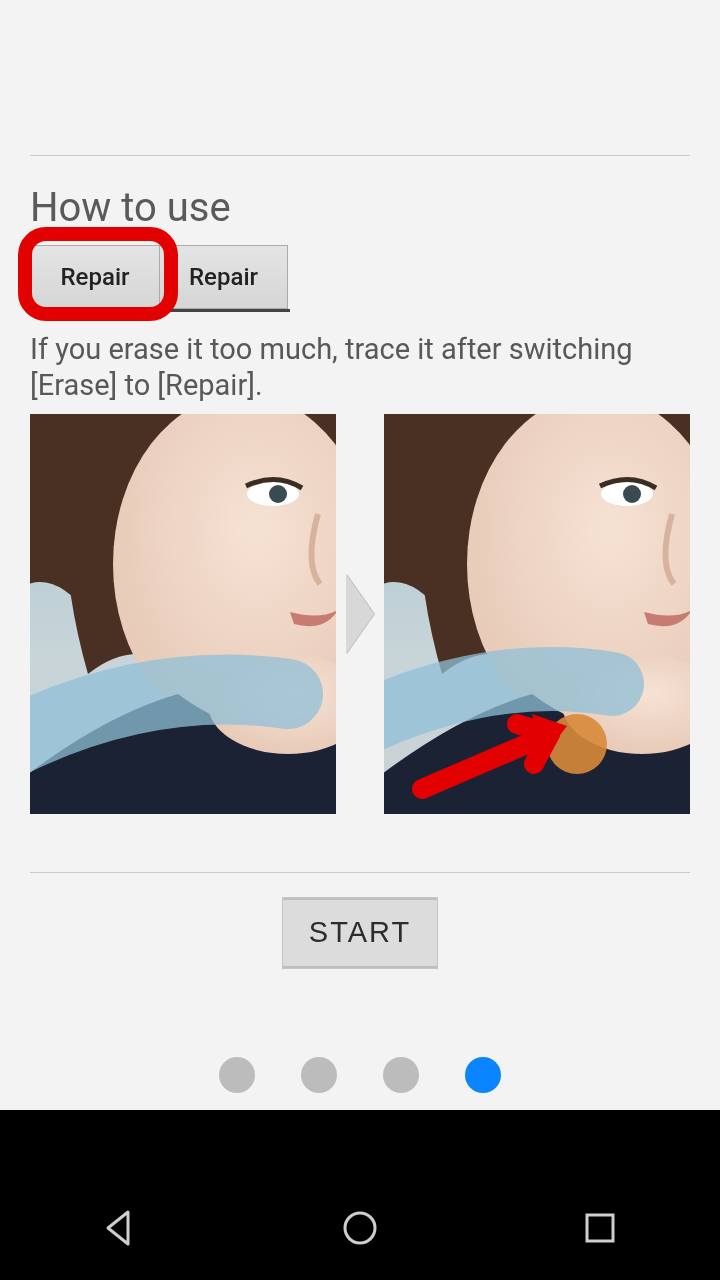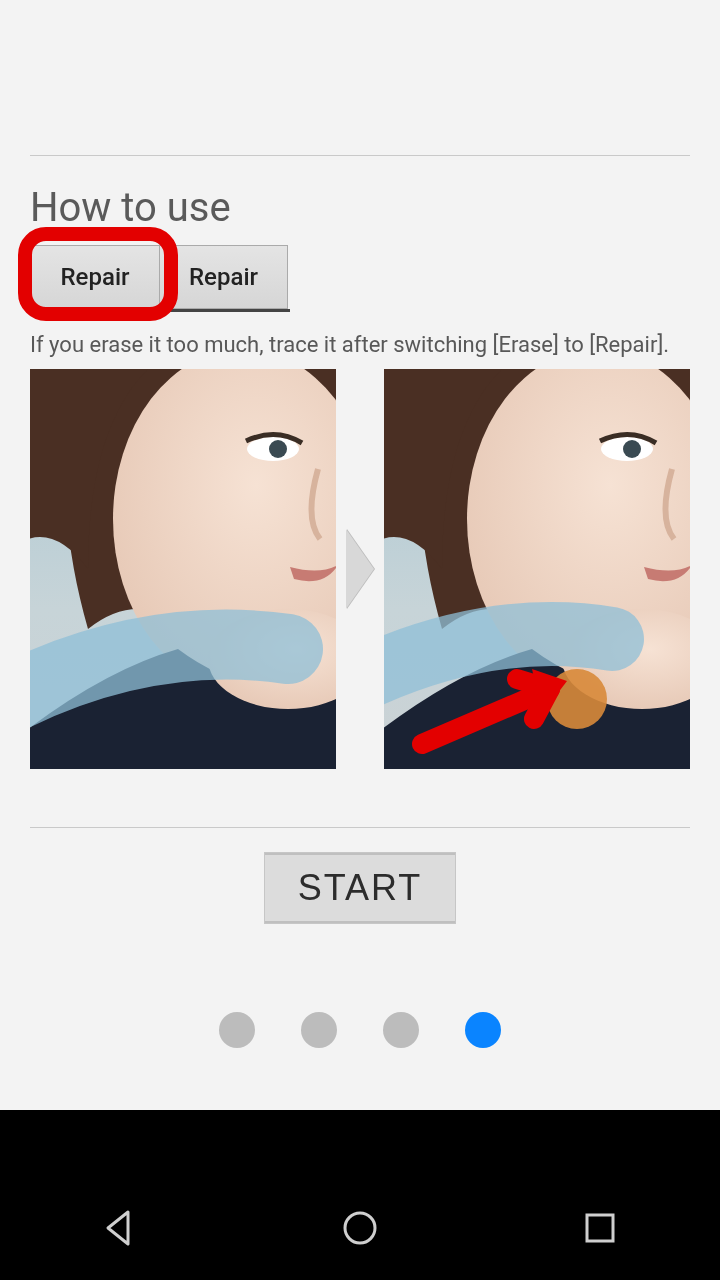--- a/index.html
+++ b/index.html
@@ -58,21 +58,21 @@
     top: -18px;
     left: -12px;
     width: 160px;
     height: 94px;
     border: 14px solid #e30000;
     border-radius: 28px;
     pointer-events: none;
   }
 
   .instruction {
-    font-size: 22px;
+    font-size: 29px;
     color: #585858;
     line-height: 1.25;
     margin-top: 6px;
     margin-bottom: 10px;
   }
 
   .images-row {
     display: flex;
     align-items: center;
     justify-content: space-between;
@@ -93,25 +93,25 @@
     border-top: 40px solid transparent;
     border-bottom: 40px solid transparent;
     border-left: 28px solid #d8d8d8;
     filter: drop-shadow(1px 0 0 #bbb);
   }
 
   .gap-after-images { height: 58px; }
 
   .start-row { display: flex; justify-content: center; margin-top: 24px; }
   .start-btn {
-    width: 192px;
+    width: 156px;
     height: 72px;
     background: #dcdcdc;
     border: none;
-    font-size: 36px;
+    font-size: 29px;
     letter-spacing: 2px;
     color: #2c2c2c;
     font-weight: 500;
     box-shadow: 0 2px 0 #bfbfbf inset, 0 -2px 0 #bfbfbf inset;
     border: 1px solid #c6c6c6;
   }
 
   .dots-row {
     display: flex;
     justify-content: center;

